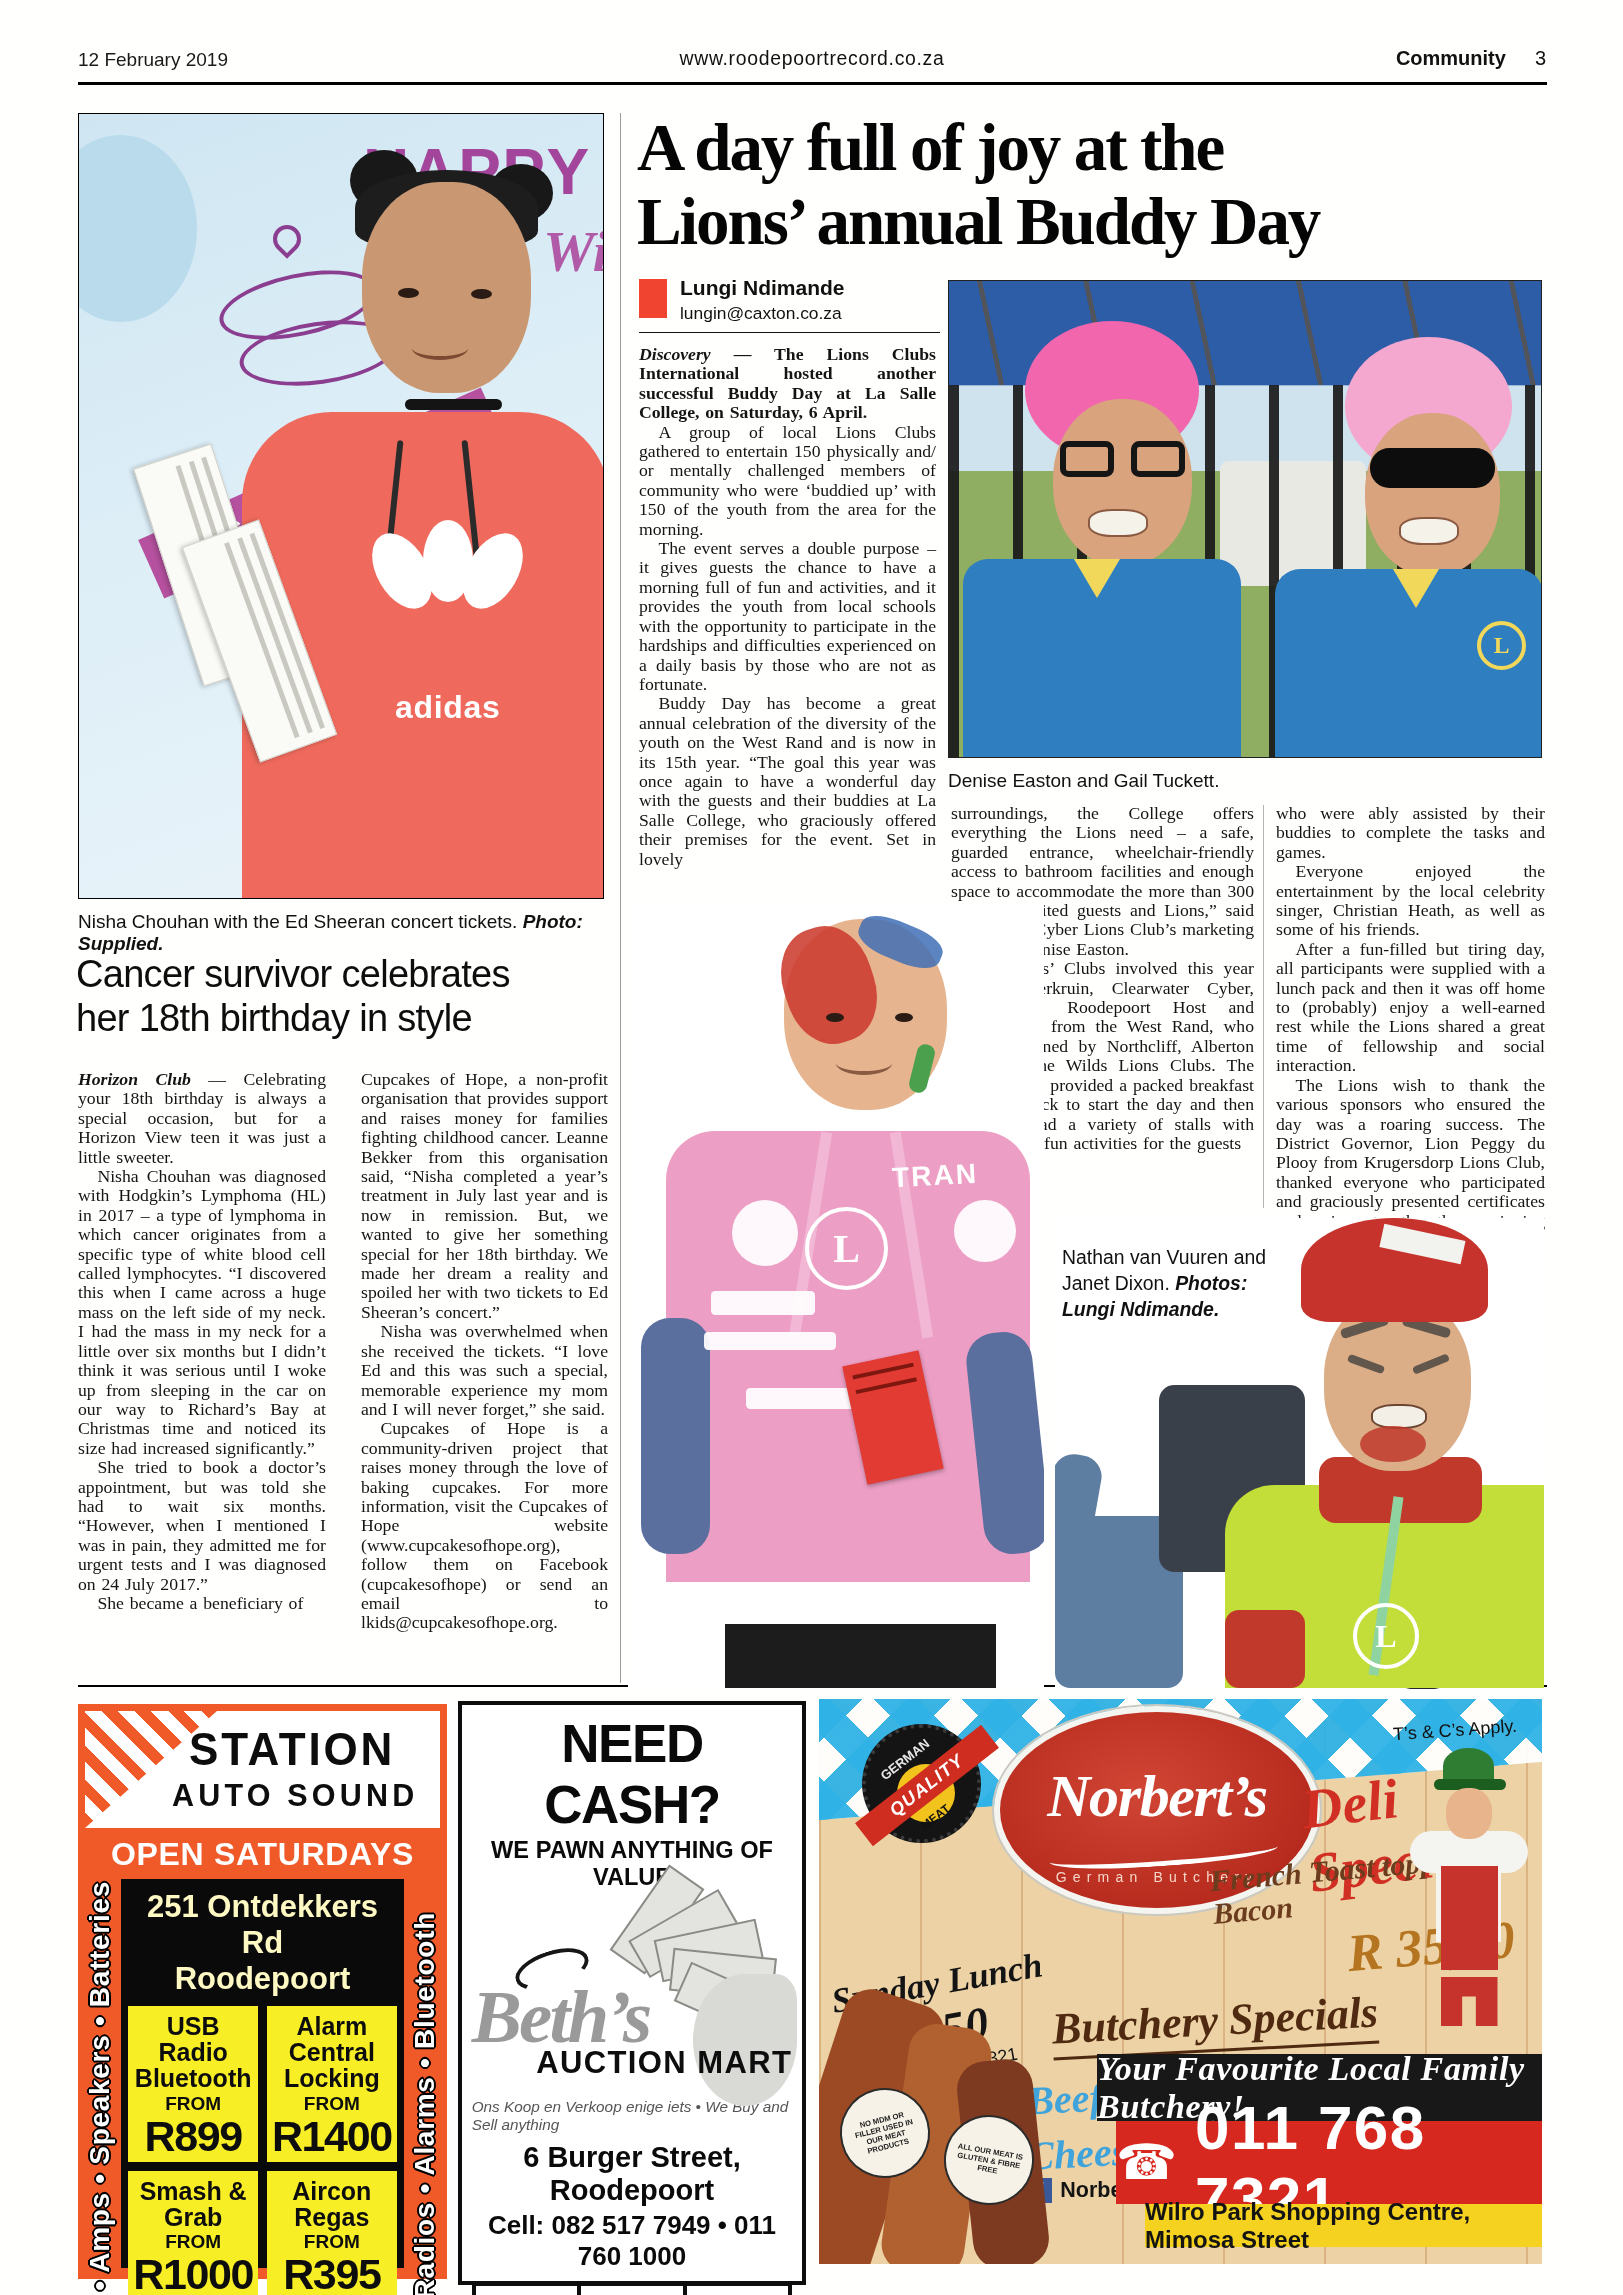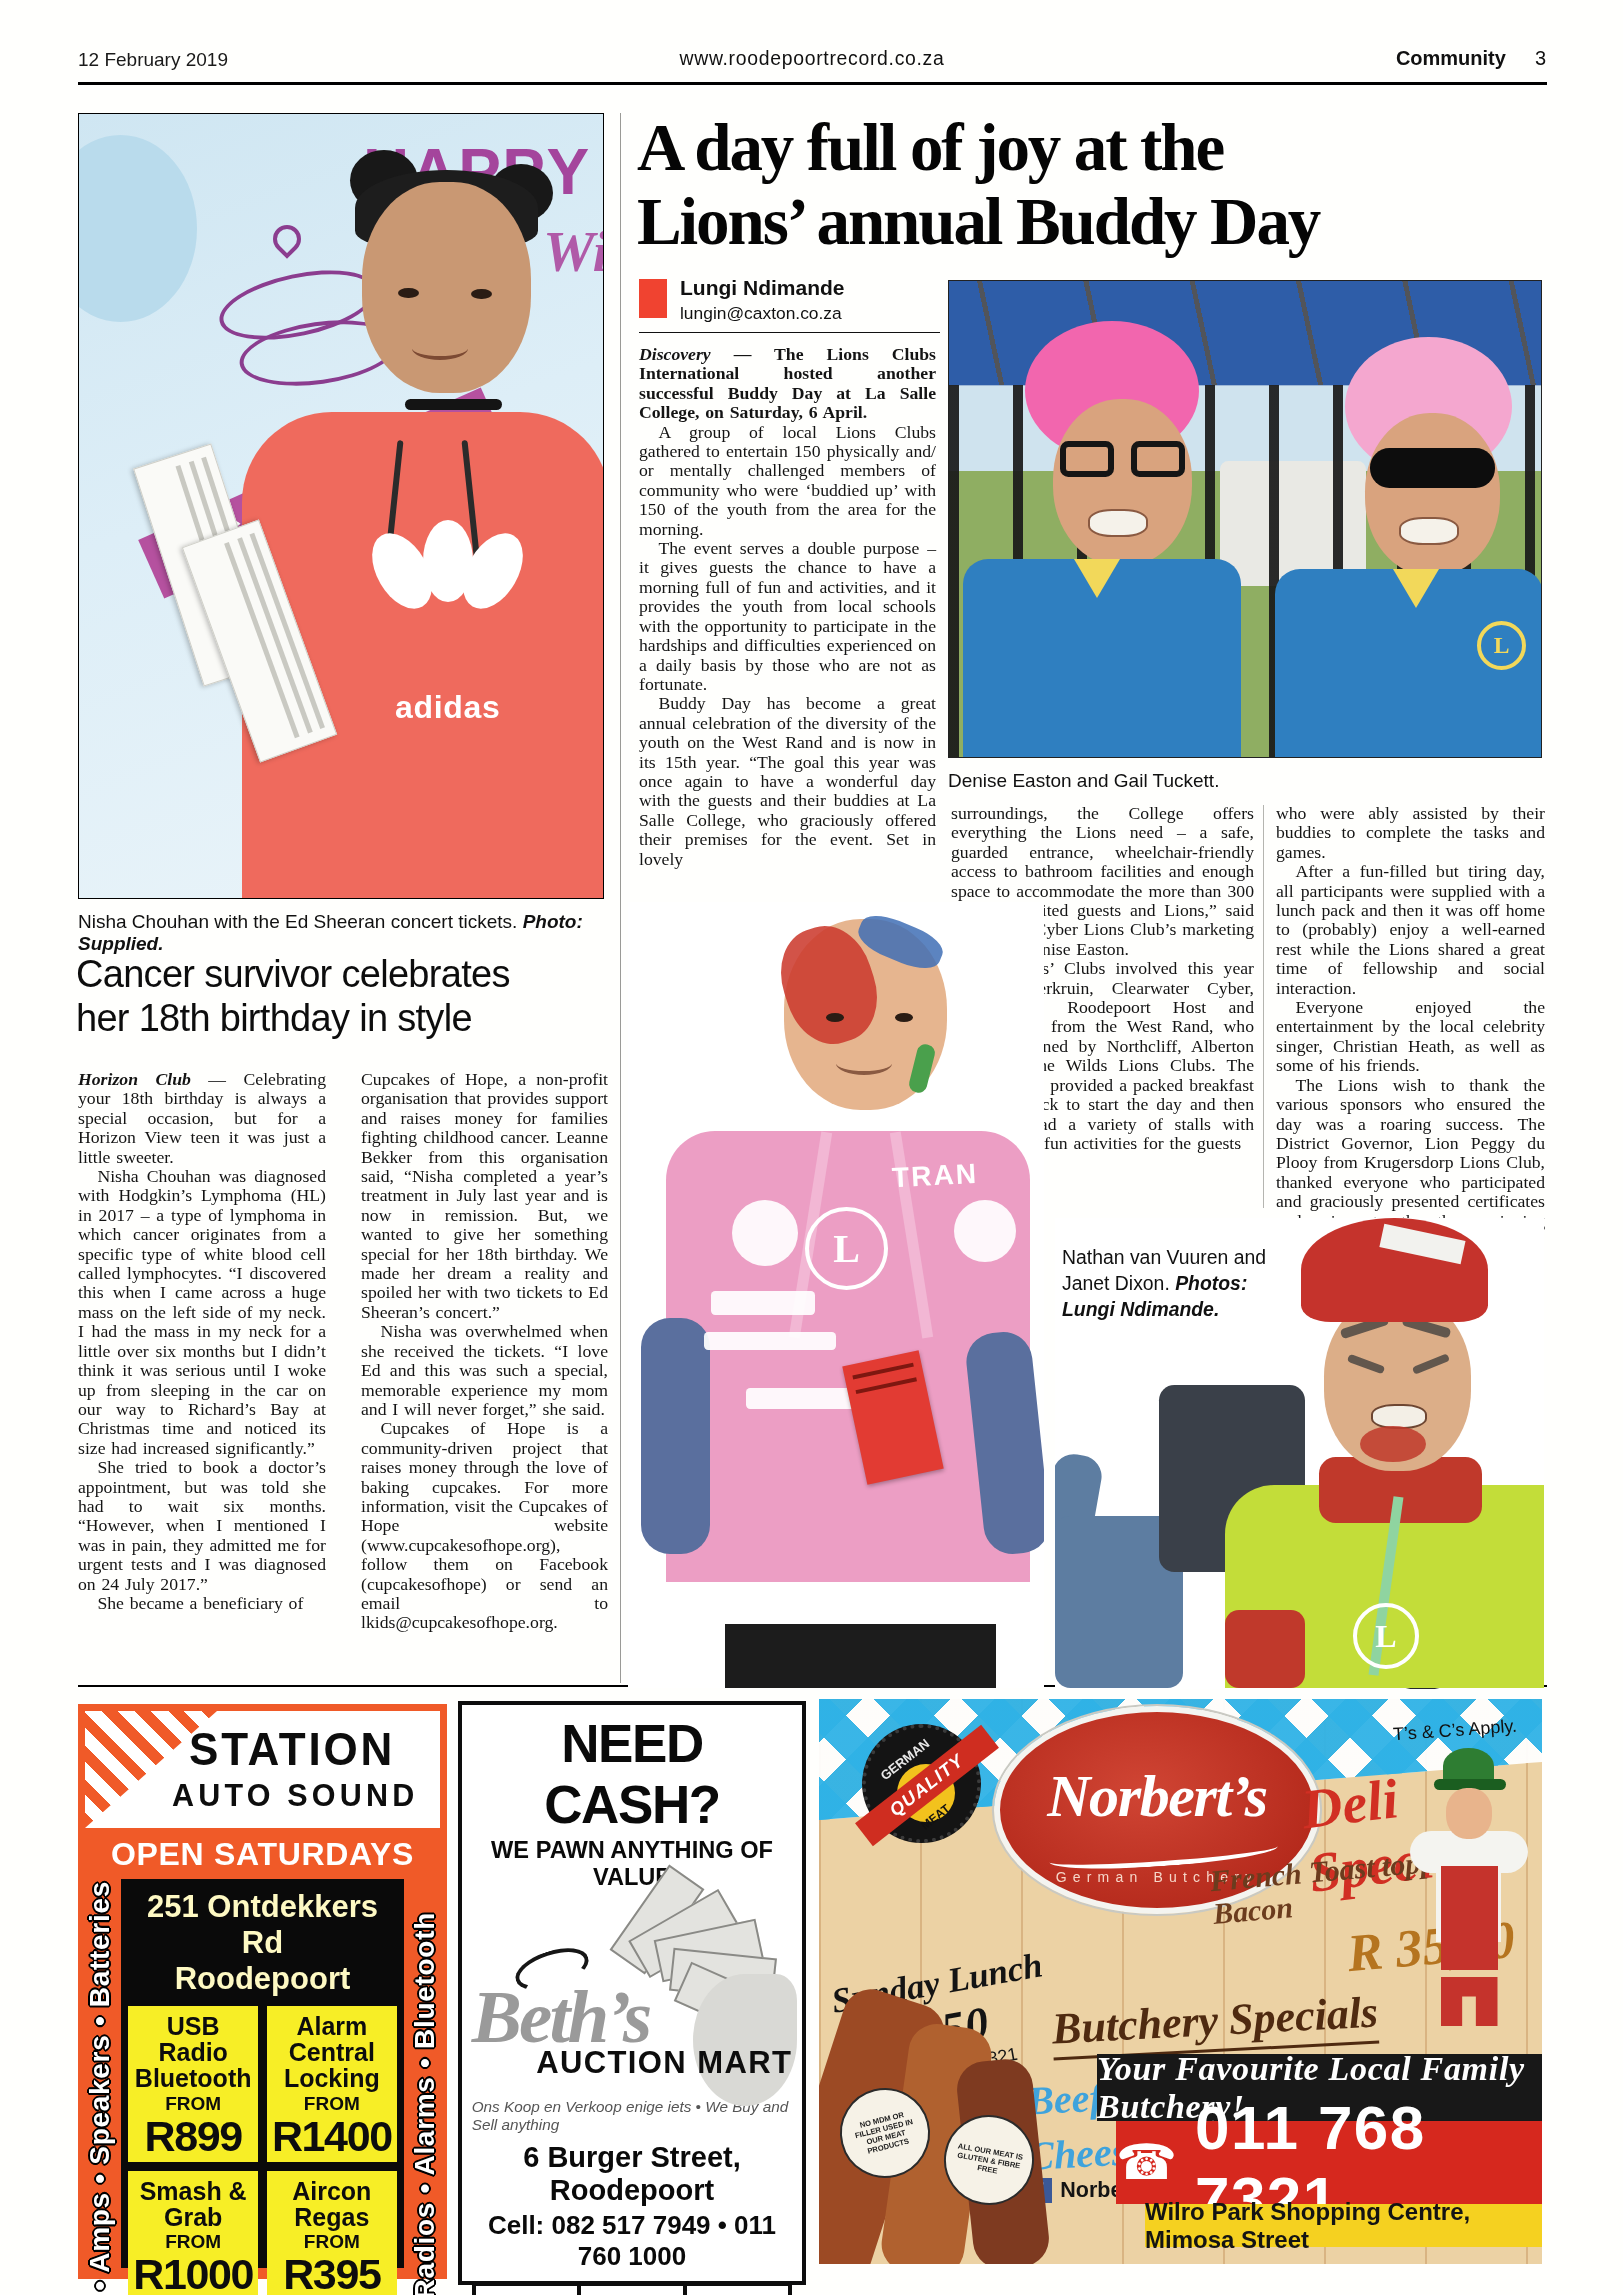--- a/index.html
+++ b/index.html
@@ -335,22 +335,22 @@
     <span class="stair s8"></span>
     <span class="stair s9"></span>
     <span class="stair s10"></span>
     <span class="stair s11"></span>
     <span class="stair s12"></span>
     <p class="ind">The Lions’ Clubs involved this year were Helderkruin, Clearwater Cyber, Weltevreden, Roodepoort Host and Krugersdorp from the West Rand, who were joined by Northcliff, Alberton and The Wilds Lions Clubs. The Lions provided a packed breakfast snack to start the day and then had a variety of stalls with fun activities for the guests</p>
   </div>
 
   <div id="lions-col3" class="body-col">
     <p>who were ably assisted by their buddies to complete the tasks and games.</p>
+    <p class="ind">Everyone enjoyed the entertainment by the local celebrity singer, Christian Heath, as well as some of his friends.</p>
     <p class="ind">After a fun-filled but tiring day, all participants were supplied with a lunch pack and then it was off home to (probably) enjoy a well-earned rest while the Lions shared a great time of fellowship and social interaction.</p>
-    <p class="ind">Everyone enjoyed the entertainment by the local celebrity singer, Christian Heath, as well as some of his friends.</p>
     <p class="ind">The Lions wish to thank the various sponsors who ensured the day was a roaring success. The District Governor, Lion Peggy du Plooy from Krugersdorp Lions Club, thanked everyone who participated and graciously presented certificates and prizes to the three winning Buddies of the Day.</p>
   </div>
 
   <div id="boy-photo" class="photo">
     <div class="boy-shirt"></div>
     <div class="boy-armL"></div>
     <div class="boy-armR"></div>
     <div class="boy-head"></div>
     <div class="paint-red"></div>
     <div class="paint-blue"></div>

